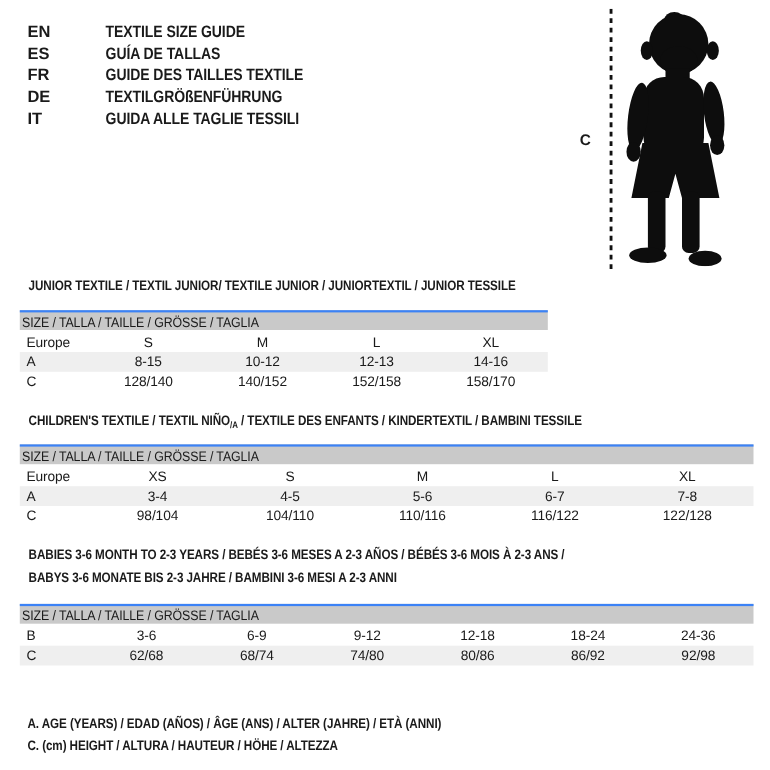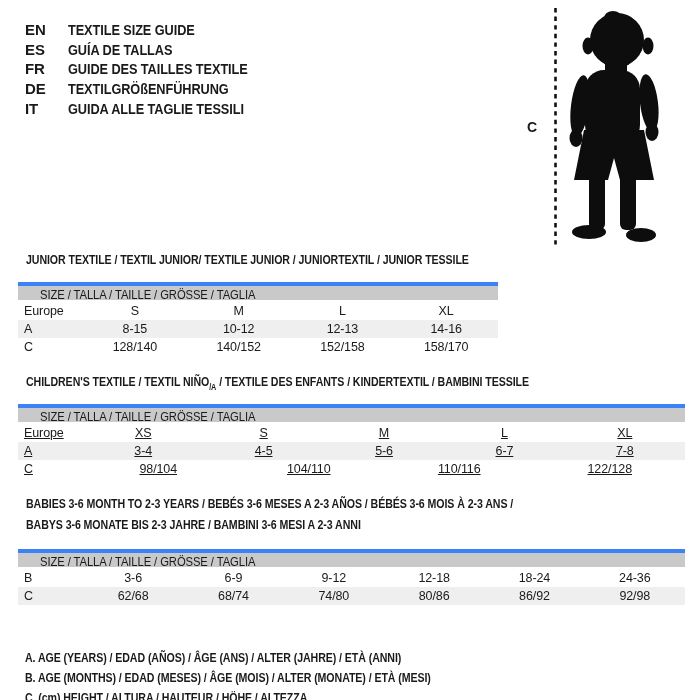--- a/index.html
+++ b/index.html
@@ -12,43 +12,43 @@
   .page{
     position:relative;width:700px;height:700px;background:#ffffff;
     font-family:"Liberation Sans", sans-serif;color:var(--text);
     overflow:hidden;letter-spacing:-0.1px;
   }
   .condense{display:inline-block;transform:scaleX(0.85);transform-origin:0 50%;white-space:nowrap;}
   .condense-mid{display:inline-block;transform:scaleX(0.9);transform-origin:0 50%;white-space:nowrap;}
 
   
   .lang-list{position:absolute;left:25px;top:20px;}
-  .lang-row{display:flex;height:19.6px;align-items:center;font-weight:700;font-size:15px;}
+  .lang-row{display:flex;height:19.6px;align-items:center;font-weight:700;font-size:15px;gap:28px;}
   .lang-code{width:43px;flex:0 0 43px;}
 
   
   .c-label{position:absolute;left:527px;top:119px;font-weight:700;font-size:14px;}
   .dash-line{position:absolute;left:552px;top:8px;width:7px;height:238px;}
   .baby{position:absolute;left:556px;top:10px;width:110px;height:232px;}
   .baby *{fill:var(--ink);}
 
   
   .sec{position:absolute;left:18px;}
   .sec1{top:252px;width:480px;}
-  .sec2{top:374px;width:667px;text-decoration:underline;}
+  .sec2{top:374px;width:667px;}
   .sec3{top:494px;width:667px;}
   .sec-title{font-weight:700;font-size:12.5px;height:16px;line-height:16px;padding-left:8px;}
   .sec3 .sec-title{height:auto;text-decoration:underline;}
   .title-line{display:block;height:21px;line-height:21px;}
   .title-sub{font-size:8.5px;font-weight:700;}
   .table{margin-top:14px;width:100%;}
   .sec3 .table{margin-top:13px;}
   .size-header{
-    background:var(--bar);border-top:4px solid #3b82f6;height:18px;line-height:18px;
-    font-size:12.5px;padding-left:22px;margin-bottom:2px;box-sizing:border-box;
+    background:var(--bar);border-top:2px solid #3b82f6;height:18px;line-height:18px;
+    font-size:12.5px;padding-left:2px;margin-bottom:2px;box-sizing:border-box;
   }
   .trow{display:flex;height:18px;line-height:18px;font-size:12.5px;}
   .trow.alt{background:var(--alt);}
   .rlabel{flex:0 0 59px;width:59px;padding-left:6px;}
   .cell{flex:1;text-align:center;}
 
   
   .footnotes{position:absolute;left:25px;top:648px;}
   .fnote{height:20px;line-height:20px;font-weight:700;font-size:12.5px;}
 </style>
@@ -166,20 +166,21 @@
         <span class="cell">4-5</span>
         <span class="cell">5-6</span>
         <span class="cell">6-7</span>
         <span class="cell">7-8</span>
       </div>
       <div class="trow">
         <span class="rlabel">C</span>
         <span class="cell">98/104</span>
         <span class="cell">104/110</span>
         <span class="cell">110/116</span>
+        <span class="cell">116/122</span>
         <span class="cell">122/128</span>
       </div>
     </div>
   </section>
 
   <section class="sec sec3">
     <div class="sec-title">
       <span class="title-line"><span class="condense">BABIES 3-6 MONTH TO 2-3 YEARS / BEBÉS 3-6 MESES A 2-3 AÑOS / BÉBÉS 3-6 MOIS À 2-3 ANS /</span></span>
       <span class="title-line"><span class="condense">BABYS 3-6 MONATE BIS 2-3 JAHRE / BAMBINI 3-6 MESI A 2-3 ANNI</span></span>
     </div>
@@ -206,20 +207,17 @@
         <span class="cell">92/98</span>
       </div>
     </div>
   </section>
 
   <div class="footnotes">
     <div class="fnote">
       <span class="condense">A. AGE (YEARS) / EDAD (AÑOS) / ÂGE (ANS) / ALTER (JAHRE) / ETÀ (ANNI)</span>
     </div>
     <div class="fnote">
-      <span class="condense">B. AGE (MONTHS) / EDAD (MESES) / ÂGE (MOIS) / ALTER (MONATE) / ETÀ (MESI)</span>
-    </div>
-    <div class="fnote">
       <span class="condense">C. (cm) HEIGHT / ALTURA / HAUTEUR / HÖHE / ALTEZZA</span>
     </div>
   </div>
 
 </div>
 
 </body></html>

